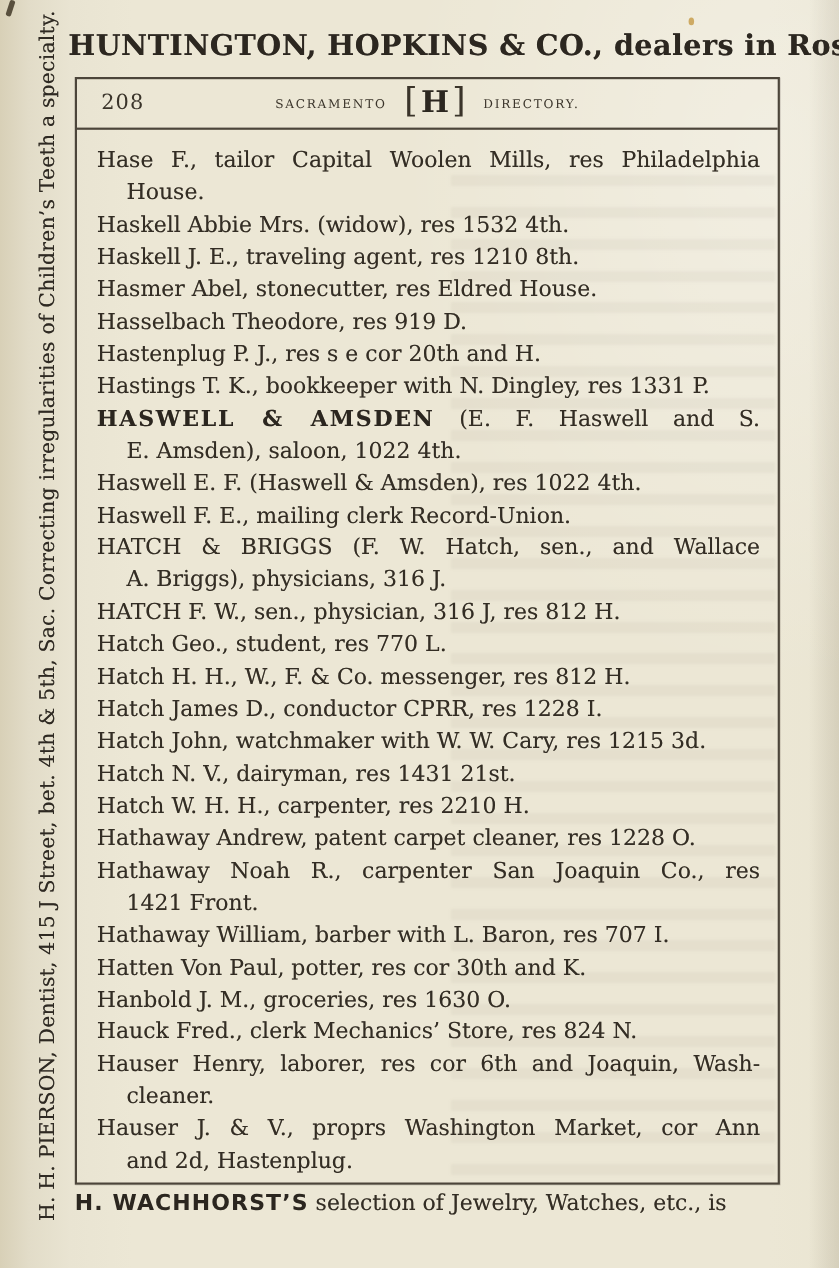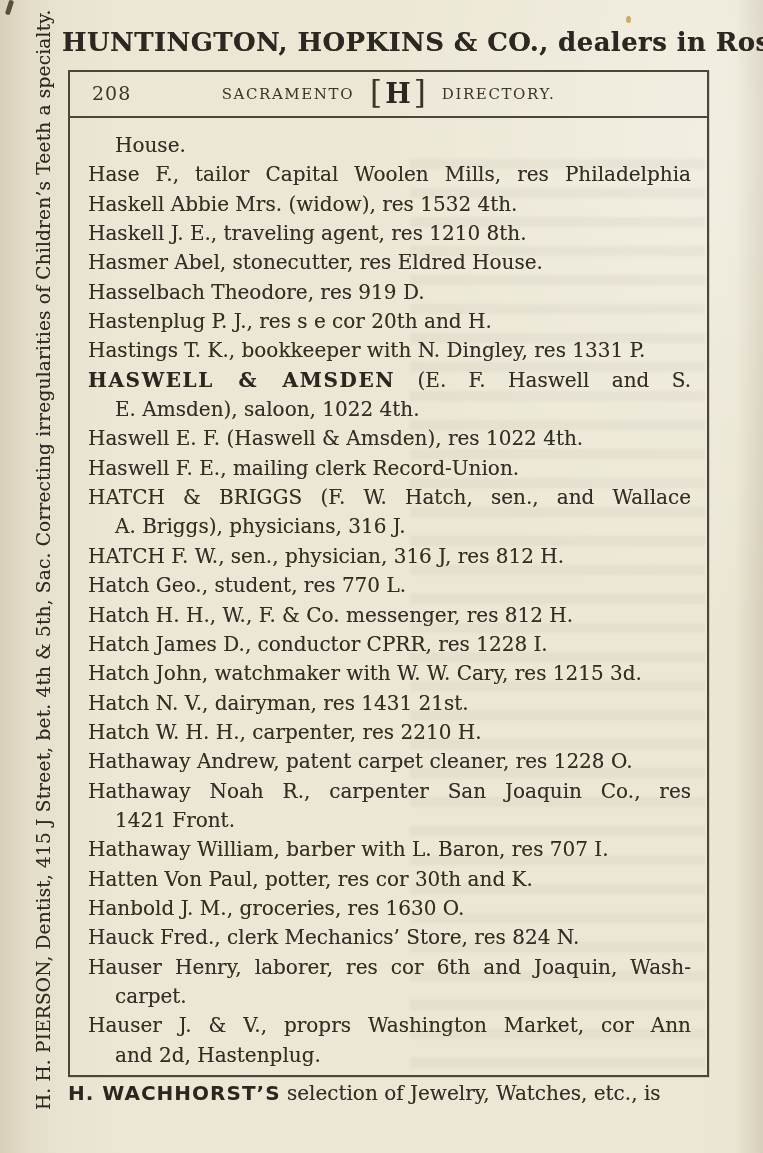--- a/index.html
+++ b/index.html
@@ -65,21 +65,21 @@
   }
   .pageno{
     position:absolute;left:22px;top:10px;
     font-size:19px;letter-spacing:1px;color:#3a342a;
   }
   .head-center{
     position:absolute;left:0;right:0;top:0;height:44px;
     display:flex;align-items:center;justify-content:center;
     color:#3a342a;
   }
-  .head-word{font-size:15px;letter-spacing:1.6px;}
+  .head-word{font-size:11px;letter-spacing:1.6px;}
   .bracket{font-size:31px;font-weight:200;line-height:1;position:relative;top:-2px;color:#3a342a;}
   .bracket.open{margin-left:16px;margin-right:3px;}
   .bracket.close{margin-left:3px;margin-right:16px;}
   .section-letter{font-size:27px;font-weight:bold;line-height:1;position:relative;top:-1px;color:#2c2720;}
 
   
   .list{
     position:absolute;left:0;right:0;top:46px;bottom:0;
     padding:13px 16px 0 18px;
   }
@@ -141,22 +141,22 @@
         <span class="head-word">SACRAMENTO</span>
         <span class="bracket open">[</span>
         <span class="section-letter">H</span>
         <span class="bracket close">]</span>
         <span class="head-word">DIRECTORY.</span>
       </span>
     </div>
 
     <div class="list" id="entry-list">
         <div>
+          <div class="line just">Hase F., tailor Capital Woolen Mills, res Philadelphia</div>
           <div class="line cont">House.</div>
-          <div class="line just">Hase F., tailor Capital Woolen Mills, res Philadelphia</div>
         </div>
         <div>
           <div class="line">Haskell Abbie Mrs. (widow), res 1532 4th.</div>
         </div>
         <div>
           <div class="line">Haskell J. E., traveling agent, res 1210 8th.</div>
         </div>
         <div>
           <div class="line">Hasmer Abel, stonecutter, res Eldred House.</div>
         </div>
@@ -218,21 +218,21 @@
           <div class="line">Hatten Von Paul, potter, res cor 30th and K.</div>
         </div>
         <div>
           <div class="line">Hanbold J. M., groceries, res 1630 O.</div>
         </div>
         <div>
           <div class="line">Hauck Fred., clerk Mechanics’ Store, res 824 N.</div>
         </div>
         <div>
           <div class="line just">Hauser Henry, laborer, res cor 6th and Joaquin, Wash-</div>
-          <div class="line cont">carpet.</div>
+          <div class="line cont">cleaner.</div>
         </div>
         <div>
           <div class="line just">Hauser J. &amp; V., proprs Washington Market, cor Ann</div>
           <div class="line cont">and 2d, Hastenplug.</div>
         </div>
       </div>
 
   </div>
 
   <div class="footer">

